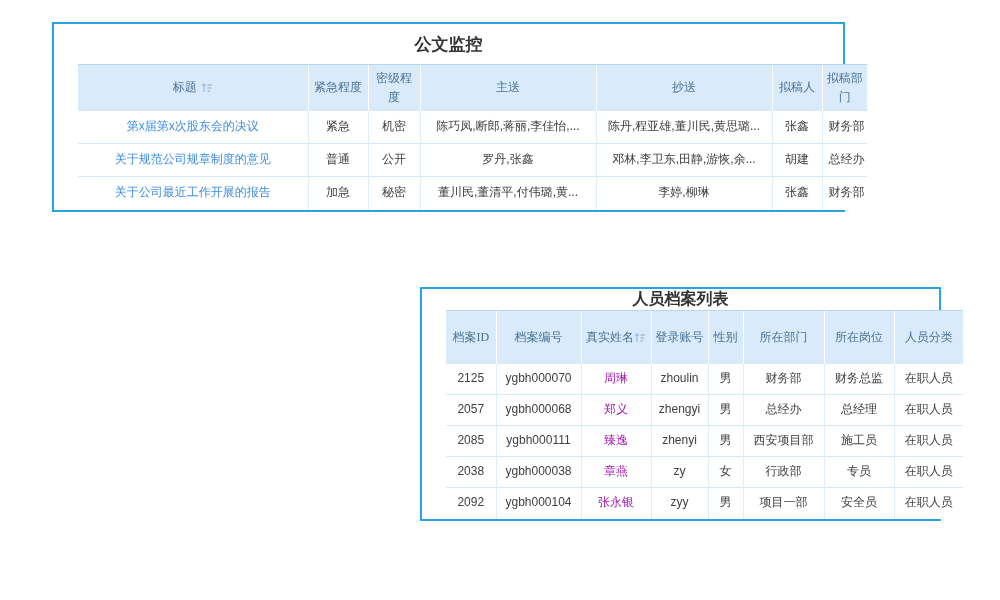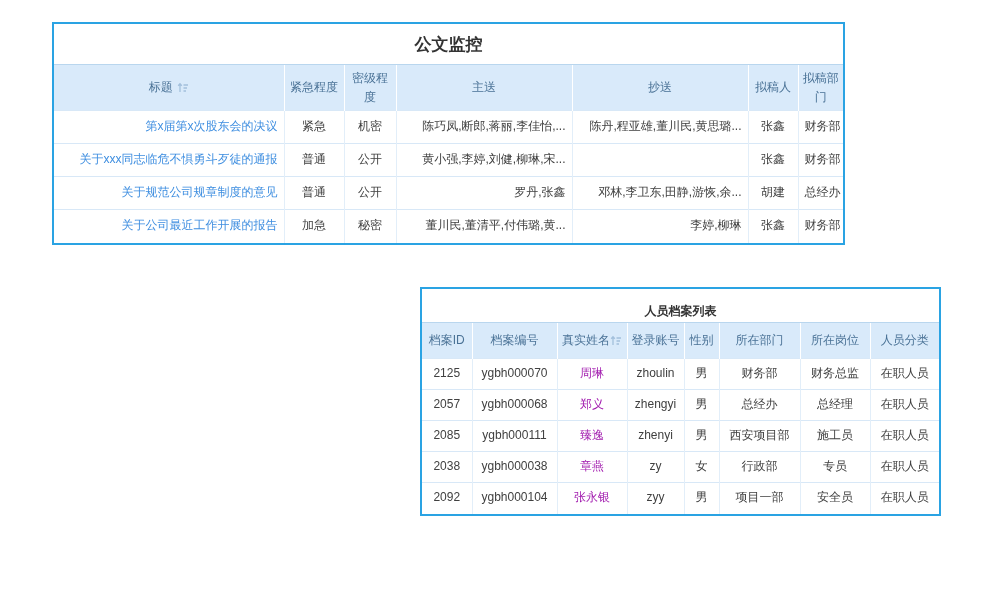--- a/index.html
+++ b/index.html
@@ -14,54 +14,54 @@
   #doc-panel  { left: 52px;  top: 22px;  width: 793px; }
   #pers-panel { left: 420px; top: 287px; width: 521px; }
 
   .panel-title {
     width: 100%;
     display: flex; align-items: center; justify-content: center;
     font-weight: bold; color: #333333;
     background: #ffffff;
   }
   #doc-panel  .panel-title { height: 40px; font-size: 17px; }
-  #pers-panel .panel-title { height: 21px; font-size: 12px; margin-top: 12px; }
-
-  table { border-collapse: collapse; table-layout: fixed; width: 100%; }
+  #pers-panel .panel-title { height: 21px; font-size: 16px; }
+
+  table { border-collapse: collapse; table-layout: fixed; width: 100%; margin-left: 24px; }
 
   thead th {
     background: #d9eafa;
     color: #4a7296;
     font-size: 12px; font-weight: normal;
     text-align: center; vertical-align: middle;
     border-left: 1px solid #ffffff;
     border-top: 1px solid #b9d6ee;
     padding: 2px 2px;
     line-height: 1.55;
   }
   thead th:first-child { border-left: none; }
   #doc-panel  thead th { height: 46px; }
-  #pers-panel thead th { height: 36px; }
+  #pers-panel thead th { height: 53px; font-family: Liberation Serif, serif; }
 
   tbody td {
     background: #ffffff;
     color: #404040;
     font-size: 12px;
     text-align: center; vertical-align: middle;
     border-top: 1px solid #d8e8f7;
     border-left: 1px solid #e2eef9;
     padding: 0 6px;
     white-space: nowrap; overflow: hidden;
     line-height: 1.3;
   }
   tbody td:first-child { border-left: none; }
   #doc-panel  tbody td { height: 33px; }
   #pers-panel tbody td { height: 31px; }
 
-  #doc-panel td.al { text-align: right; }
+  #doc-panel td.al { text-align: center; }
 
   .lnk { cursor: pointer; }
   #doc-panel  .lnk { color: #3e8ee0; }
   #pers-panel .lnk { color: #a21caf; }
 
   .hc { display: inline-flex; align-items: center; justify-content: center; gap: 4px; }
   th.stacked .hc { flex-direction: row; gap: 0; }
 
   .sort-icon { display: inline-block; width: 12px; height: 11px; flex: 0 0 auto; }
   .sort-icon svg { display: block; }
@@ -102,29 +102,20 @@
         <th>拟稿部门</th>
       </tr>
     </thead>
     <tbody>
         <tr>
           <td class="al"><span class="lnk">第x届第x次股东会的决议</span></td>
           <td>紧急</td>
           <td>机密</td>
           <td class="al">陈巧凤,断郎,蒋丽,李佳怡,...</td>
           <td class="al">陈丹,程亚雄,董川民,黄思璐...</td>
-          <td>张鑫</td>
-          <td>财务部</td>
-        </tr>
-        <tr>
-          <td class="al"><span class="lnk">关于xxx同志临危不惧勇斗歹徒的通报</span></td>
-          <td>普通</td>
-          <td>公开</td>
-          <td class="al">黄小强,李婷,刘健,柳琳,宋...</td>
-          <td class="al"></td>
           <td>张鑫</td>
           <td>财务部</td>
         </tr>
         <tr>
           <td class="al"><span class="lnk">关于规范公司规章制度的意见</span></td>
           <td>普通</td>
           <td>公开</td>
           <td class="al">罗丹,张鑫</td>
           <td class="al">邓林,李卫东,田静,游恢,余...</td>
           <td>胡建</td>

